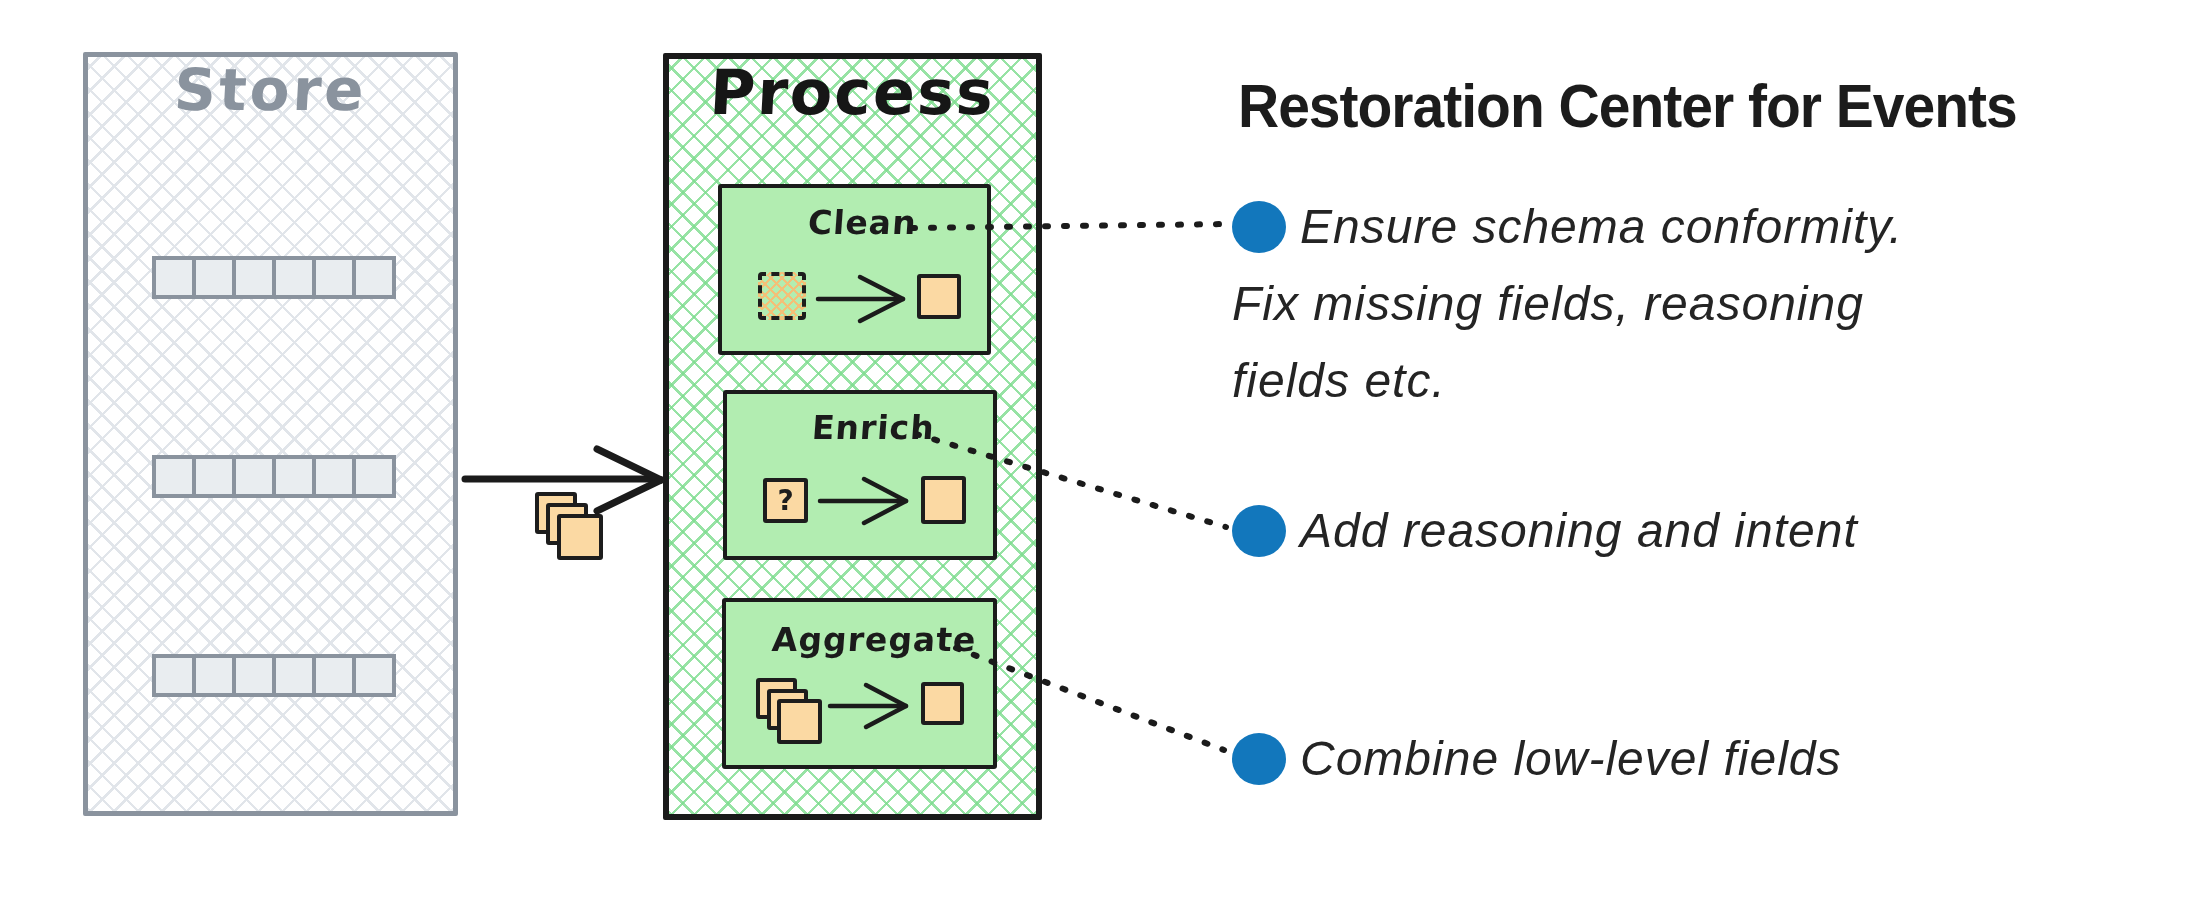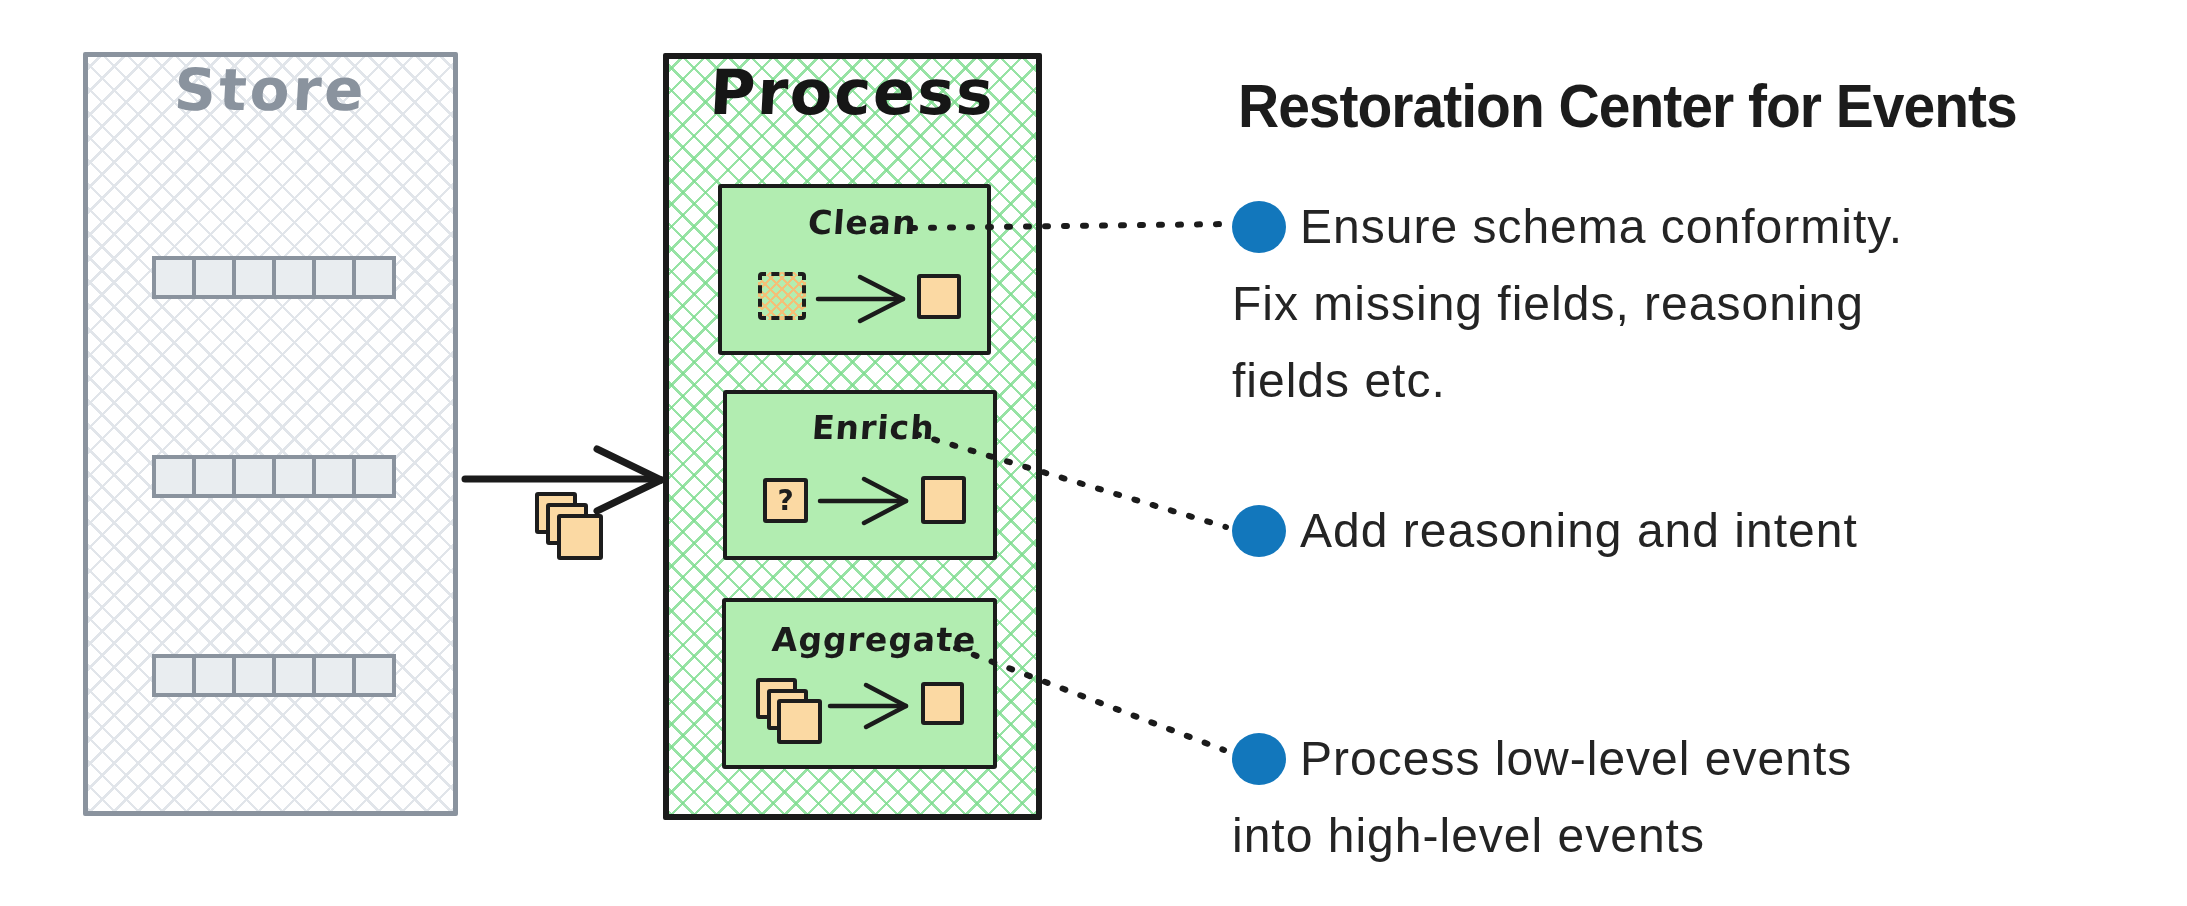--- a/index.html
+++ b/index.html
@@ -62,21 +62,21 @@
   }
   .sq-question{display:flex;align-items:center;justify-content:center;
     font-family:"DejaVu Sans",sans-serif;font-size:28px;font-weight:700;color:#1d1d1d;}
   
   .main-title{
     position:absolute;left:1238px;top:70px;width:920px;
     font-size:57px;font-weight:900;color:#1c1c1c;letter-spacing:-1px;
     font-family:"Liberation Sans",sans-serif;transform:scaleY(1.08);transform-origin:top left;
     white-space:nowrap;
   }
-  .bullet{position:absolute;left:1232px;width:930px;font-size:48px;line-height:77px;color:#242424;letter-spacing:1px;}
+  .bullet{position:absolute;left:1232px;width:930px;font-size:48px;line-height:77px;color:#242424;letter-spacing:1px;font-style:italic;}
   .bdot{
     display:inline-block;width:54px;height:52px;border-radius:50%;
     background:#1277bc;vertical-align:-10px;margin-right:14px;
   }
   .overlay{position:absolute;left:0;top:0;pointer-events:none;}
 </style>
 </head>
 <body>
 
 <div id="canvas">
@@ -141,22 +141,21 @@
     <div><span class="bdot"></span><span>Ensure schema conformity.</span></div>
     <div>Fix missing fields, reasoning</div>
     <div>fields etc.</div>
   </div>
 
   <div class="bullet" style="top:492px">
     <div><span class="bdot"></span><span>Add reasoning and intent</span></div>
   </div>
 
   <div class="bullet" style="top:720px">
-    <div><span class="bdot"></span><span>Process low-level events</span></div>
-    <div>into high-level events</div>
+    <div><span class="bdot"></span><span>Combine low-level fields</span></div>
   </div>
 
   <svg class="overlay" width="2187" height="906" viewBox="0 0 2187 906">
     <g stroke="#1b1b1b" fill="none" stroke-linecap="round">
 
       <g stroke-width="7">
         <line x1="465" y1="479" x2="656" y2="479"></line>
         <line x1="597" y1="449" x2="661" y2="480"></line>
         <line x1="597" y1="511" x2="661" y2="480"></line>
       </g>

